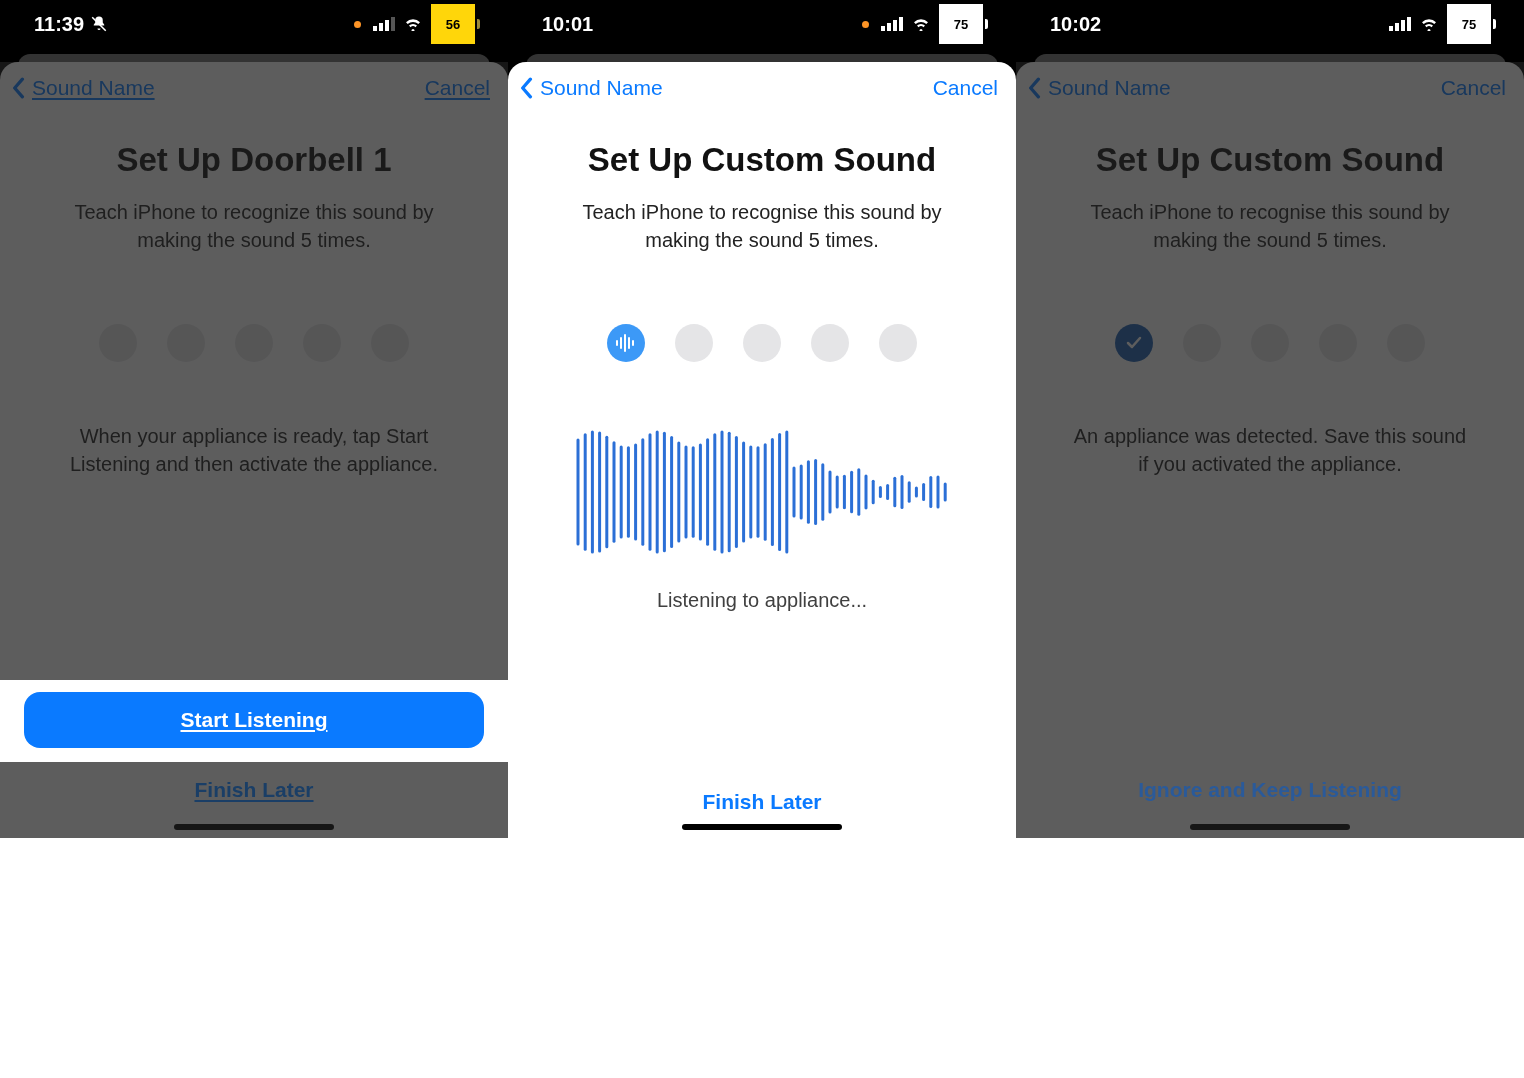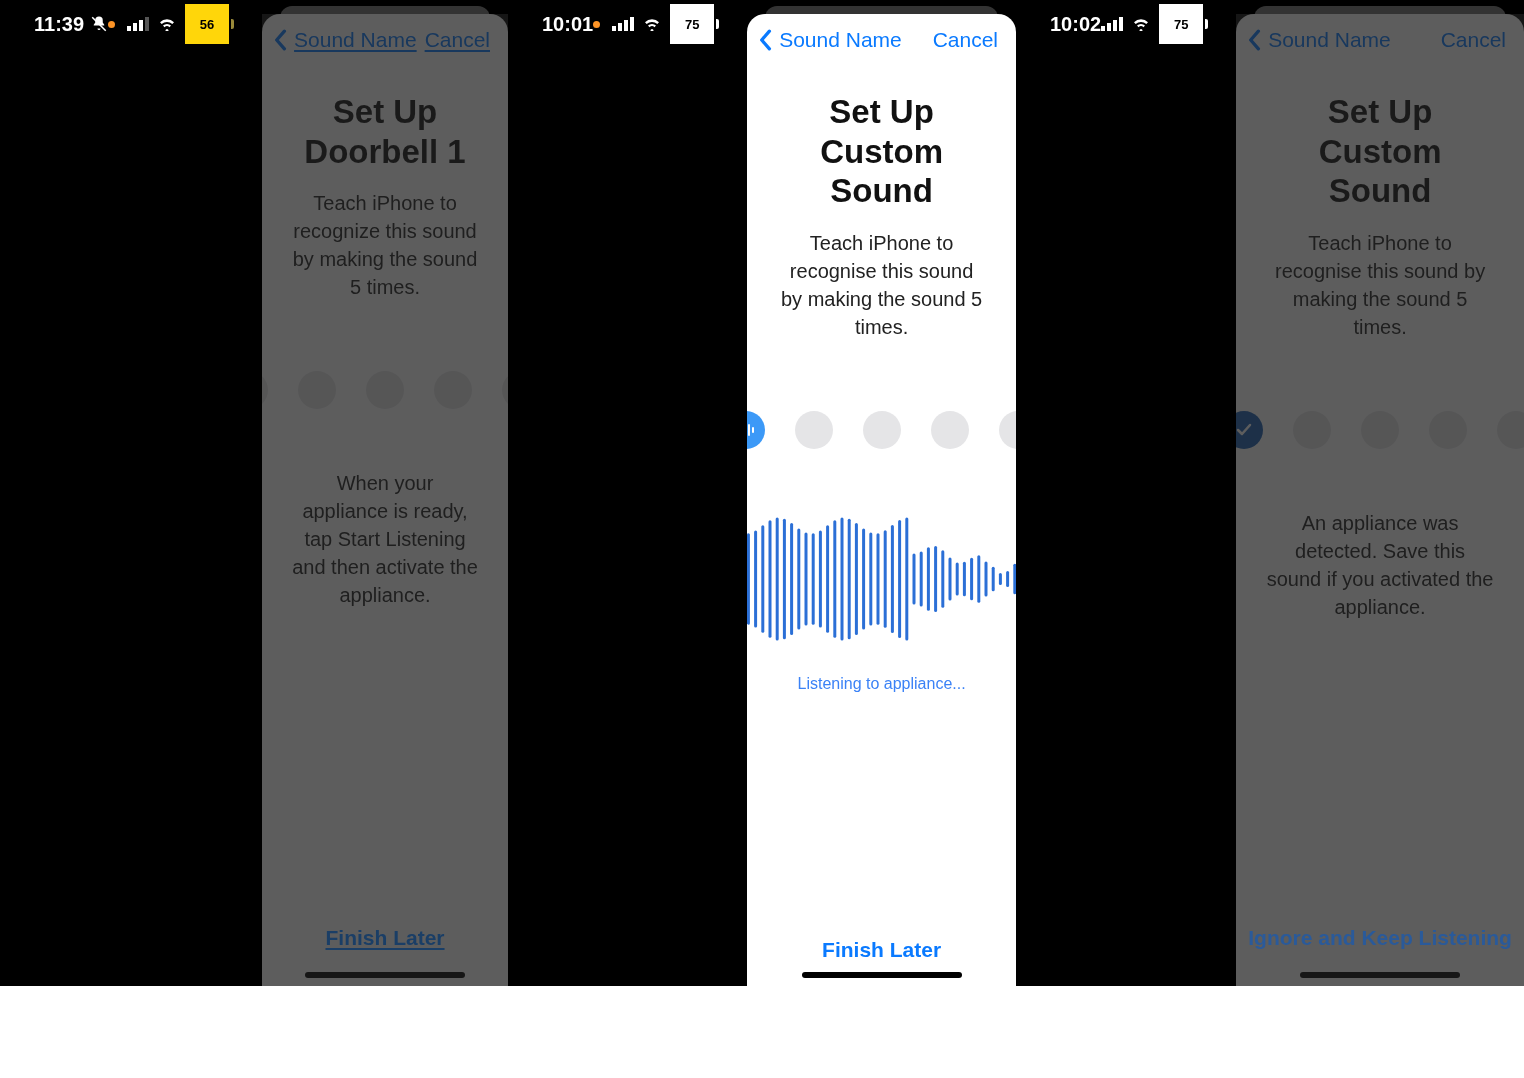--- a/index.html
+++ b/index.html
@@ -6,24 +6,24 @@
   body {
     font-family: -apple-system, "SF Pro Text", "Helvetica Neue", Arial, sans-serif;
     background: #ffffff;
     width: 1524px;
     height: 1078px;
     display: flex;
     overflow: hidden;
   }
   .phone {
     width: 508px;
-    height: 986px;
+    height: 838px;
     position: relative;
     display: flex;
-    flex-direction: row;
+    flex-direction: column;
     background: #000;
   }
   .statusbar {
     height: 48px;
     background: #000;
     color: #fff;
     display: flex;
     align-items: center;
     justify-content: space-between;
     padding: 0 28px 0 34px;
@@ -72,21 +72,21 @@
     text-align:center;
   }
   .title { font-size: 33px; font-weight:700; color:#111; line-height:1.2; margin-bottom:18px;}
   .subtitle { font-size:20px; color:#222; line-height:1.4; max-width:380px; }
   .dots { display:flex; gap:30px; margin-top:70px; }
   .dot { width:38px; height:38px; border-radius:50%; background:#e5e5e7; display:flex; align-items:center; justify-content:center;}
   .dot.active-wave { background:#3c99f7; }
   .dot.active-check { background:#1a5fb4; }
   .dot svg { display:block; }
   .message { font-size:20px; color:#222; line-height:1.4; max-width:400px; margin-top:60px;}
-  .message.gray { color:#3b82f6; font-size:16px; margin-top:24px;}
+  .message.gray { color:#404040; font-size:20px; margin-top:24px;}
   .waveform { margin-top:60px; height:140px; width:380px; }
   .spacer { flex:1; }
   .actions {
     padding: 0 24px 10px 24px;
     display:flex; flex-direction:column; gap:6px; align-items:stretch;
   }
   .btn-primary {
     background:#0a7aff; color:#fff; border:none; border-radius:16px;
     height:56px; font-size:21px; font-weight:600; cursor:pointer;
   }
@@ -175,20 +175,23 @@
             <div class="dot"></div>
             <div class="dot"></div>
             <div class="dot"></div>
           </div>
           <div class="message">When your appliance is ready, tap Start Listening and then activate the appliance.</div>
           <div class="spacer"></div>
         </div>
 
         <div class="dim-overlay"></div>
 
+        <div class="highlight-band" style="bottom:76px;">
+          <button class="btn-primary under">Start Listening</button>
+        </div>
 
         <div style="position:absolute;bottom:22px;left:0;right:0;text-align:center;z-index:7;">
           <button class="btn-secondary under" style="color:#1a3e66;">Finish Later</button>
         </div>
         <div class="home-indicator"></div>
       </div>
     </div>
   </div>
 </div>
 

